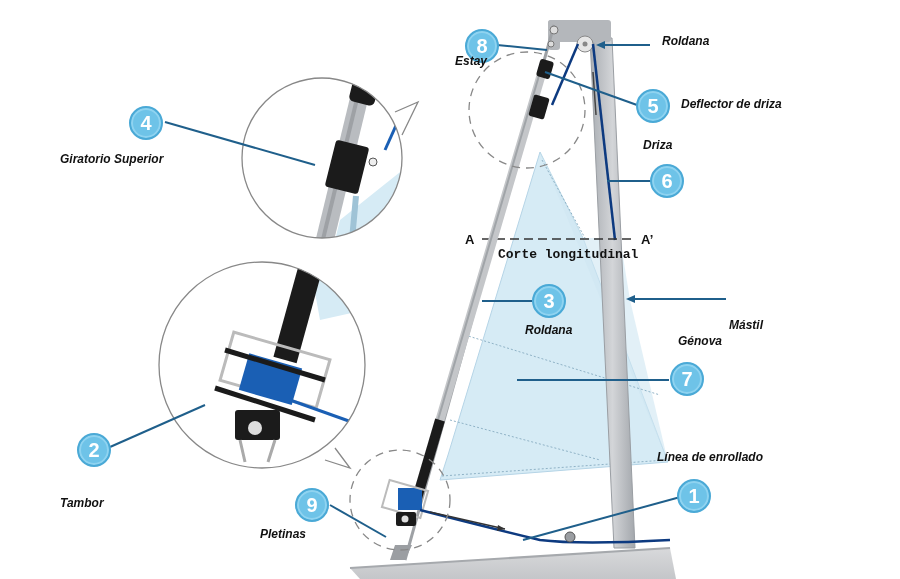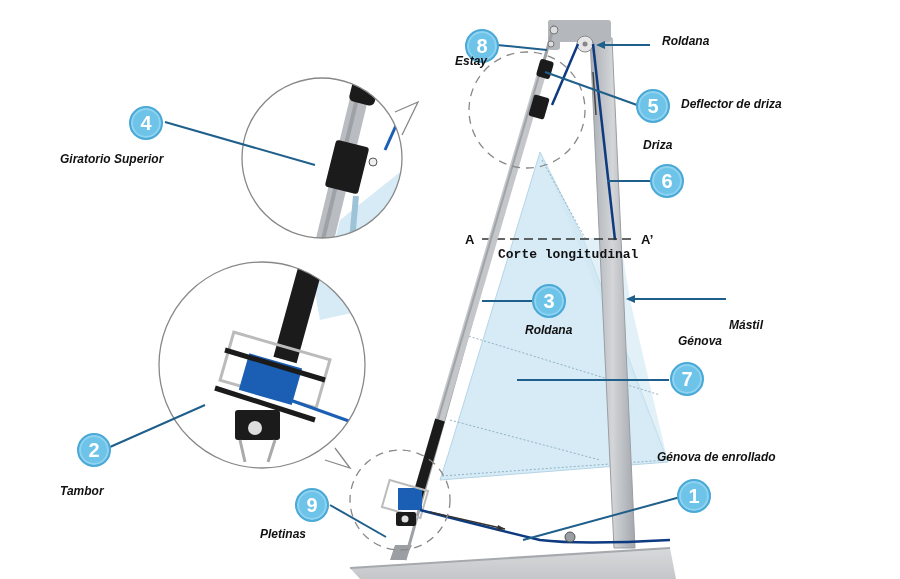--- a/index.html
+++ b/index.html
@@ -126,22 +126,22 @@
 <div class="badge" style="left:677px;top:479px;">1</div>
 <div class="badge" style="left:77px;top:433px;">2</div>
 <div class="badge" style="left:532px;top:284px;">3</div>
 <div class="badge" style="left:129px;top:106px;">4</div>
 <div class="badge" style="left:636px;top:89px;">5</div>
 <div class="badge" style="left:650px;top:164px;">6</div>
 <div class="badge" style="left:670px;top:362px;">7</div>
 <div class="badge" style="left:465px;top:29px;">8</div>
 <div class="badge" style="left:295px;top:488px;">9</div>
 
-<div class="lbl big" style="left:657px;top:450px;">Génova de enrollado</div>
-<div class="lbl big" style="left:60px;top:484px;">Tambor</div>
+<div class="lbl big" style="left:657px;top:450px;">Línea de enrollado</div>
+<div class="lbl big" style="left:60px;top:496px;">Tambor</div>
 <div class="lbl big" style="left:525px;top:323px;">Roldana</div>
 <div class="lbl big" style="left:60px;top:152px;text-align:right;">Giratorio Superior</div>
 <div class="lbl big" style="left:681px;top:97px;">Deflector de driza</div>
 <div class="lbl big" style="left:643px;top:138px;">Driza</div>
 <div class="lbl big" style="left:678px;top:334px;">Génova</div>
 <div class="lbl big" style="left:455px;top:54px;">Estay</div>
 <div class="lbl big" style="left:260px;top:527px;">Pletinas</div>
 <div class="lbl big" style="left:662px;top:34px;">Roldana</div>
 <div class="lbl big" style="left:729px;top:289px;margin-top:29px;">Mástil</div>
 <div class="lbl small" style="left:465px;top:232px;">A</div>

